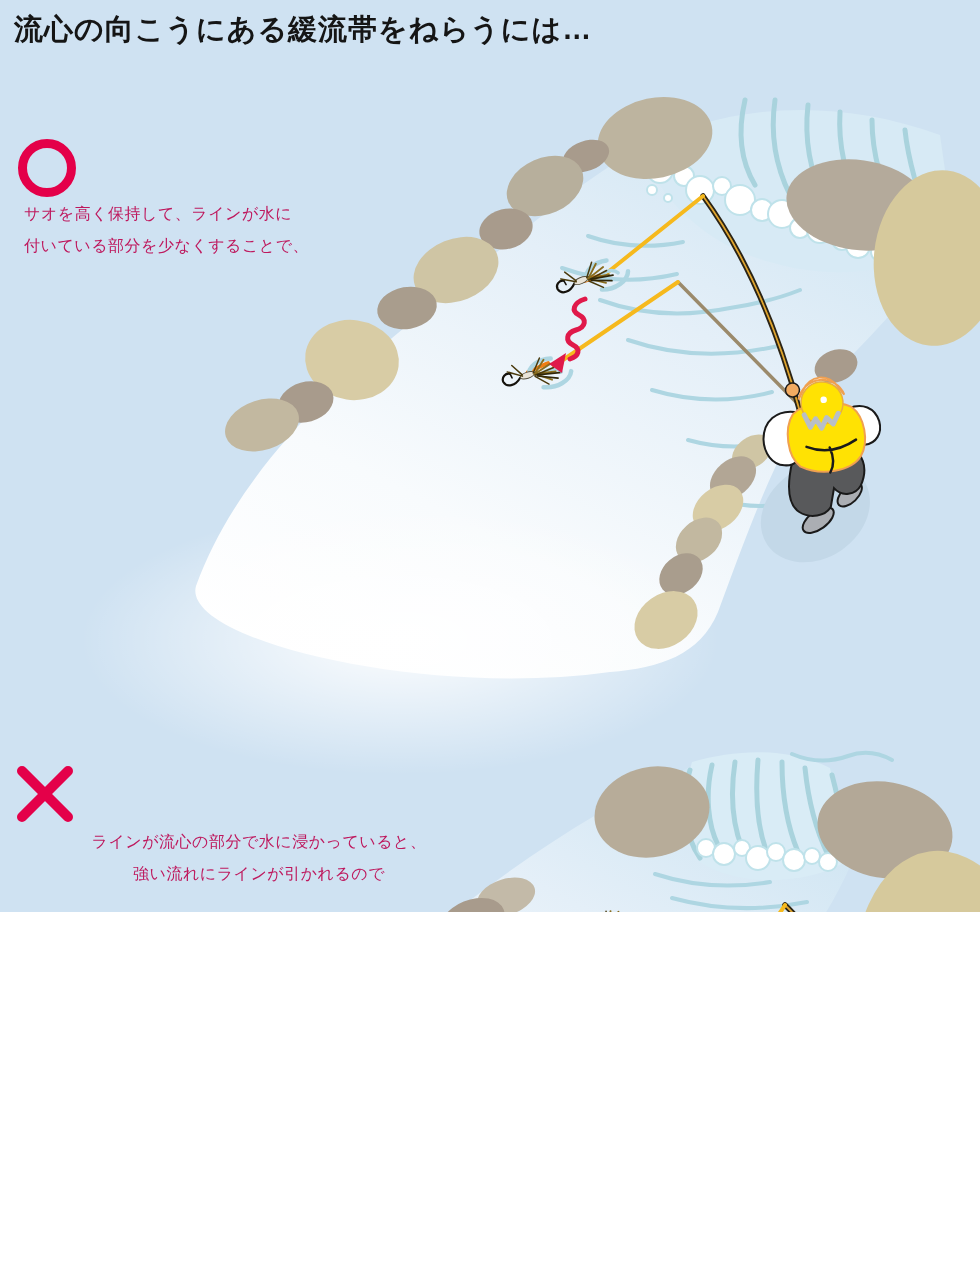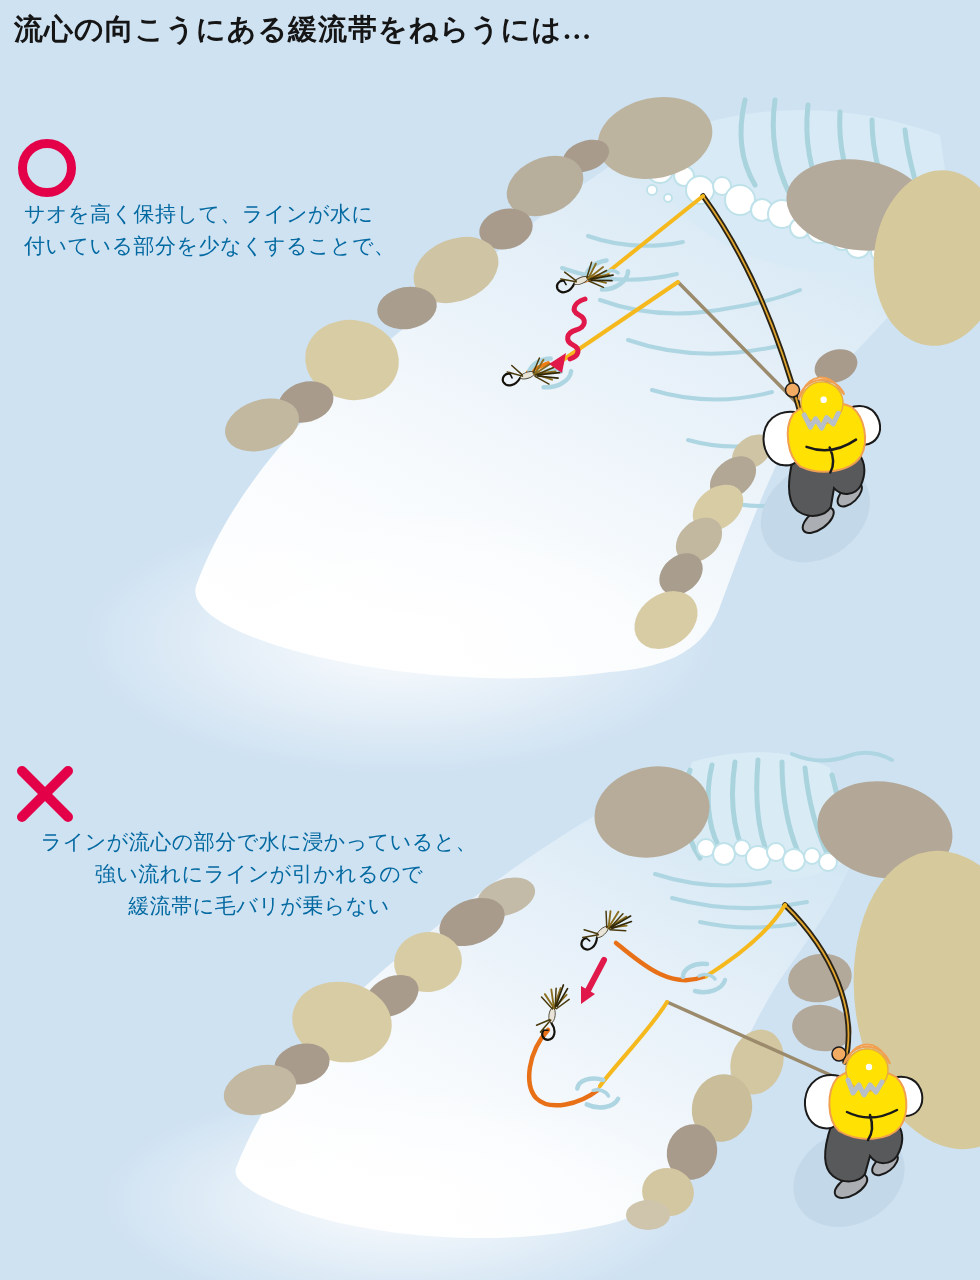--- a/index.html
+++ b/index.html
@@ -1,33 +1,33 @@
 <!DOCTYPE html>
 <html><head>
 <meta charset="utf-8">
 <style>
   html,body{margin:0;padding:0;}
   .page{
     position:relative;
-    width:980px;height:1280px;
+    width:980px;height:912px;
     background:#cfe2f2;
     overflow:hidden;
-    font-family:Liberation Serif, serif;
+    font-family:Liberation Sans, sans-serif;
   }
   .scene{position:absolute;left:0;top:0;width:980px;height:1280px;}
   .title{
     position:absolute;left:14px;top:10px;margin:0;
     font-size:29px;font-weight:bold;color:#151515;letter-spacing:1px;
   }
   .mark{position:absolute;}
   .mark-circle{left:18px;top:139px;width:40px;height:40px;border:9px solid #e40049;border-radius:50%;}
   .mark-cross{left:14px;top:763px;width:62px;height:62px;}
   .caption{
     position:absolute;width:470px;
-    font-size:21px;line-height:32px;color:#0369a1;letter-spacing:0.5px;
+    font-size:16px;line-height:32px;color:#be185d;letter-spacing:0.5px;
   }
   .caption-correct{left:24px;top:198px;}
   .caption-wrong{left:24px;top:826px;text-align:center;}
 </style>
 </head>
 <body>
 
 <div class="page">
 
   <svg class="scene" viewBox="0 0 980 1280" aria-hidden="true">
@@ -255,16 +255,15 @@
     <div>付いている部分を少なくすることで、</div>
   </div>
 
   <svg class="mark mark-cross" viewBox="0 0 62 62">
     <line x1="8" y1="8" x2="54" y2="54" stroke="#e40049" stroke-width="10" stroke-linecap="round"></line>
     <line x1="54" y1="8" x2="8" y2="54" stroke="#e40049" stroke-width="10" stroke-linecap="round"></line>
   </svg>
   <div class="caption caption-wrong">
     <div>ラインが流心の部分で水に浸かっていると、</div>
     <div>強い流れにラインが引かれるので</div>
-    <div>緩流帯に毛バリが乗らない</div>
   </div>
 
 </div>
 
 </body></html>

